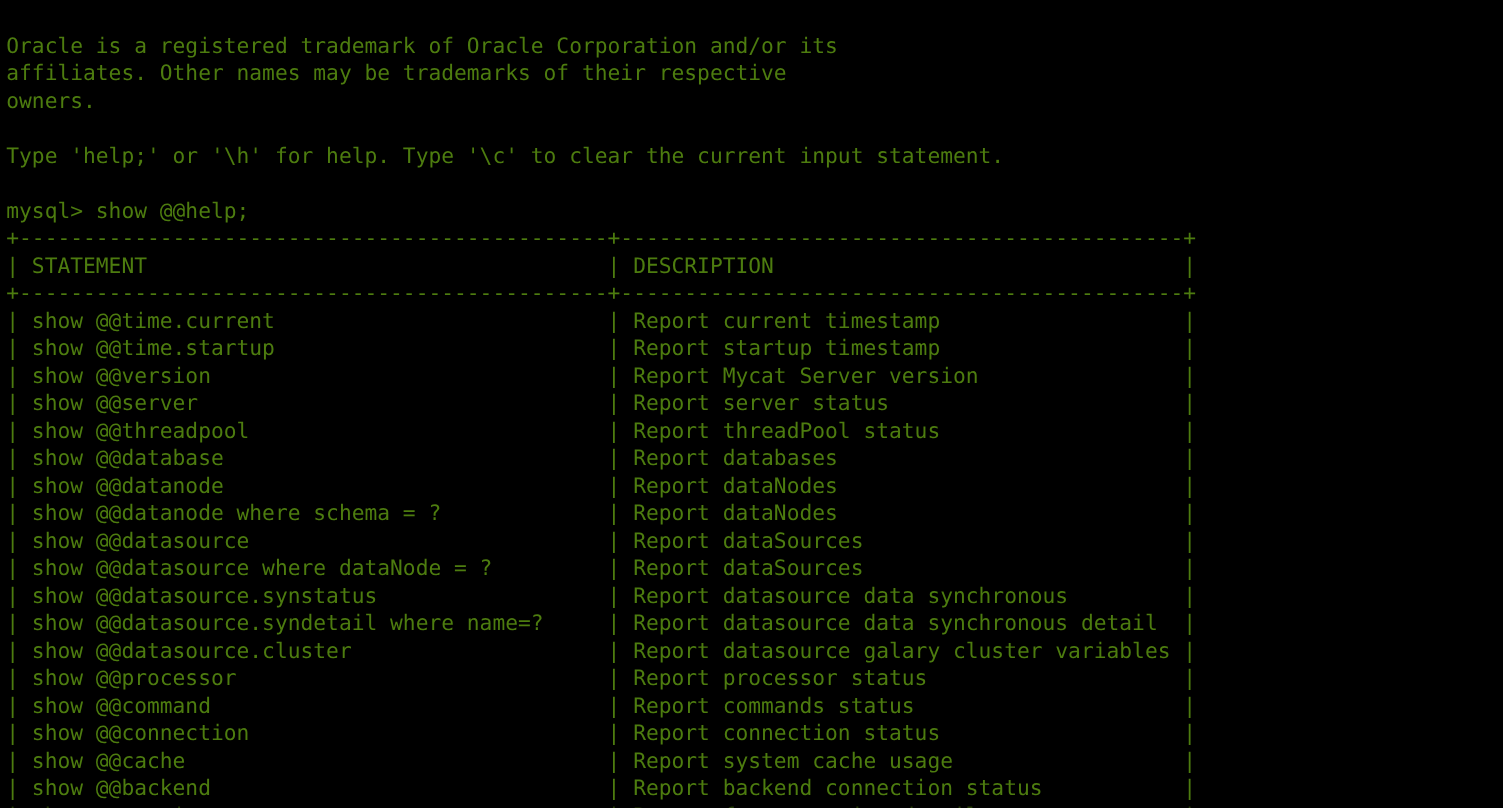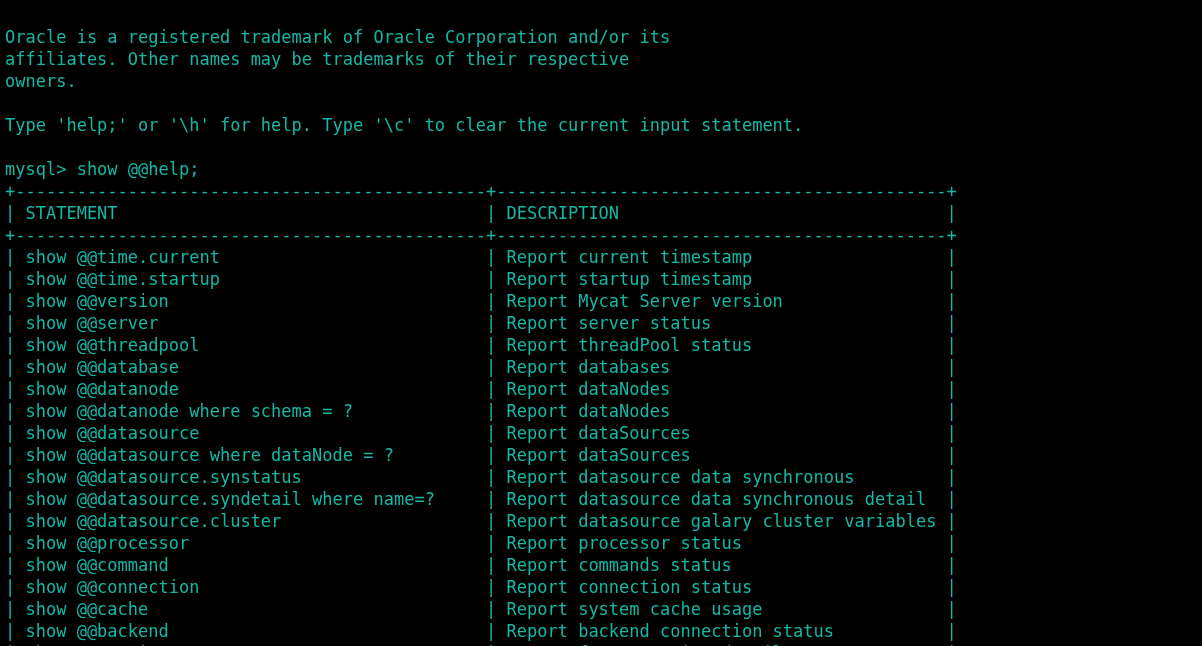--- a/index.html
+++ b/index.html
@@ -32,21 +32,21 @@
   #scroll-surface {
     position: absolute;
     left: 5px;
     top: -18px;
   }
   .line {
     display: block;
     height: 22px;
     line-height: 22px;
     white-space: pre;
-    color: #14b8a6;
+    color: #4d7c0f;
   }
 </style>
 </head>
 <body>
 
 <div id="terminal">
   <div id="scroll-surface">
     <div id="console-output"><div class="line">Oracle is a registered trademark of Oracle Corporation and/or its</div><div class="line">affiliates. Other names may be trademarks of their respective</div><div class="line">owners.</div><div class="line"></div><div class="line">Type 'help;' or '\h' for help. Type '\c' to clear the current input statement.</div><div class="line"></div><div class="line">mysql&gt; show @@help;</div><div class="line">+----------------------------------------------+--------------------------------------------+</div><div class="line">| STATEMENT                                    | DESCRIPTION                                |</div><div class="line">+----------------------------------------------+--------------------------------------------+</div><div class="line">| show @@time.current                          | Report current timestamp                   |</div><div class="line">| show @@time.startup                          | Report startup timestamp                   |</div><div class="line">| show @@version                               | Report Mycat Server version                |</div><div class="line">| show @@server                                | Report server status                       |</div><div class="line">| show @@threadpool                            | Report threadPool status                   |</div><div class="line">| show @@database                              | Report databases                           |</div><div class="line">| show @@datanode                              | Report dataNodes                           |</div><div class="line">| show @@datanode where schema = ?             | Report dataNodes                           |</div><div class="line">| show @@datasource                            | Report dataSources                         |</div><div class="line">| show @@datasource where dataNode = ?         | Report dataSources                         |</div><div class="line">| show @@datasource.synstatus                  | Report datasource data synchronous         |</div><div class="line">| show @@datasource.syndetail where name=?     | Report datasource data synchronous detail  |</div><div class="line">| show @@datasource.cluster                    | Report datasource galary cluster variables |</div><div class="line">| show @@processor                             | Report processor status                    |</div><div class="line">| show @@command                               | Report commands status                     |</div><div class="line">| show @@connection                            | Report connection status                   |</div><div class="line">| show @@cache                                 | Report system cache usage                  |</div><div class="line">| show @@backend                               | Report backend connection status           |</div><div class="line">| show @@session                               | Report front session details               |</div></div>
   </div>
 </div>

